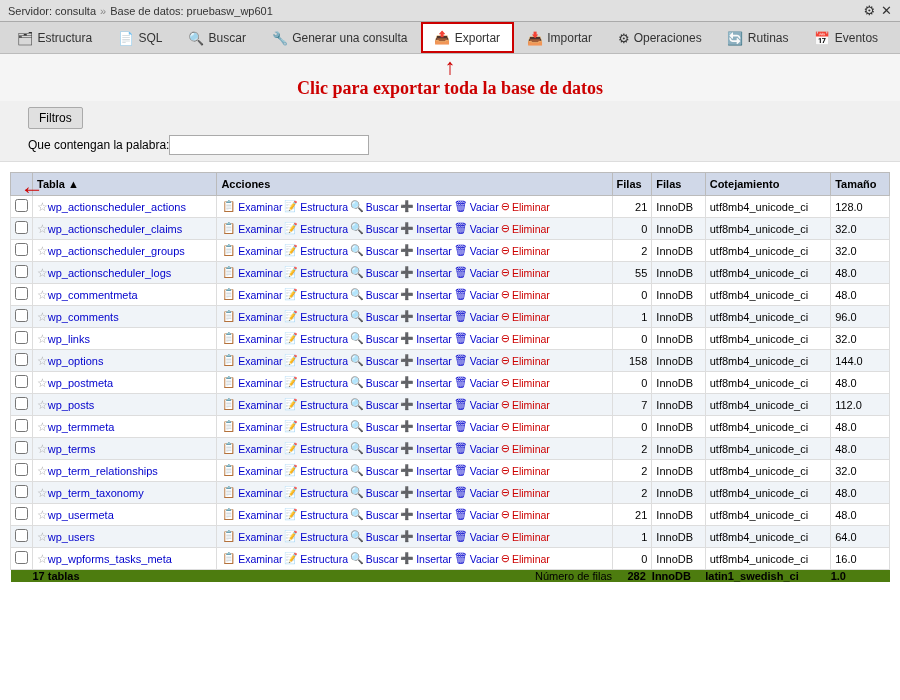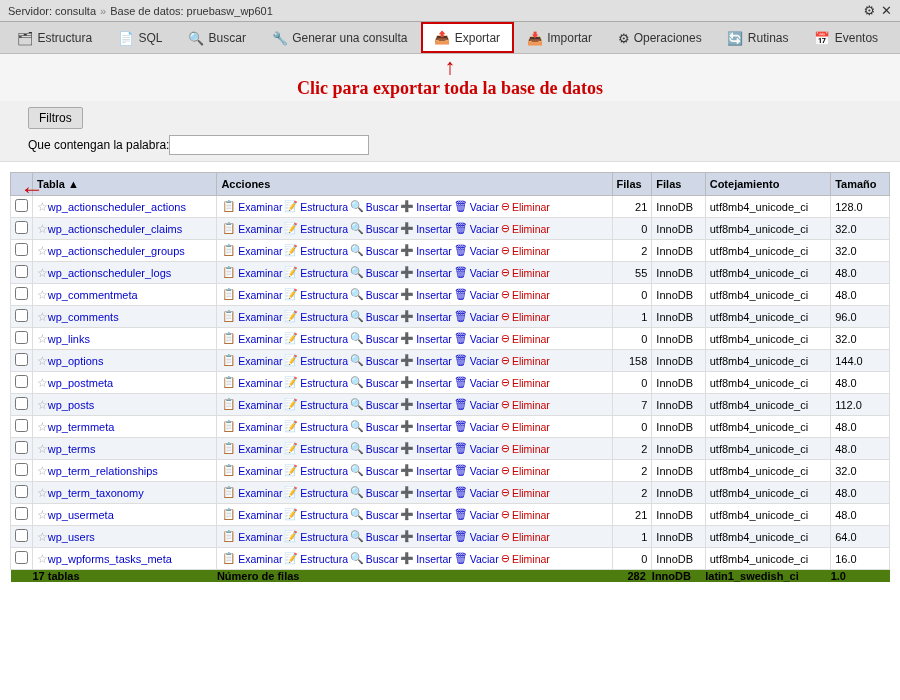--- a/index.html
+++ b/index.html
@@ -589,21 +589,21 @@
           <td class="num-cell">0</td>
           <td>InnoDB</td>
           <td>utf8mb4_unicode_ci</td>
           <td>16.0</td>
         </tr>
       </tbody>
     <tfoot>
       <tr class="total-row">
         <td></td>
         <td>17 tablas</td>
-        <td style="text-align:left; font-weight:bold;">Número de filas</td>
+        <td style="text-align:right; font-weight:normal;">Número de filas</td>
         <td class="num-cell">282</td>
         <td>InnoDB</td>
         <td>latin1_swedish_ci</td>
         <td>1.0</td>
       </tr>
     </tfoot>
   </table>
 </div>
 
 </body></html>

